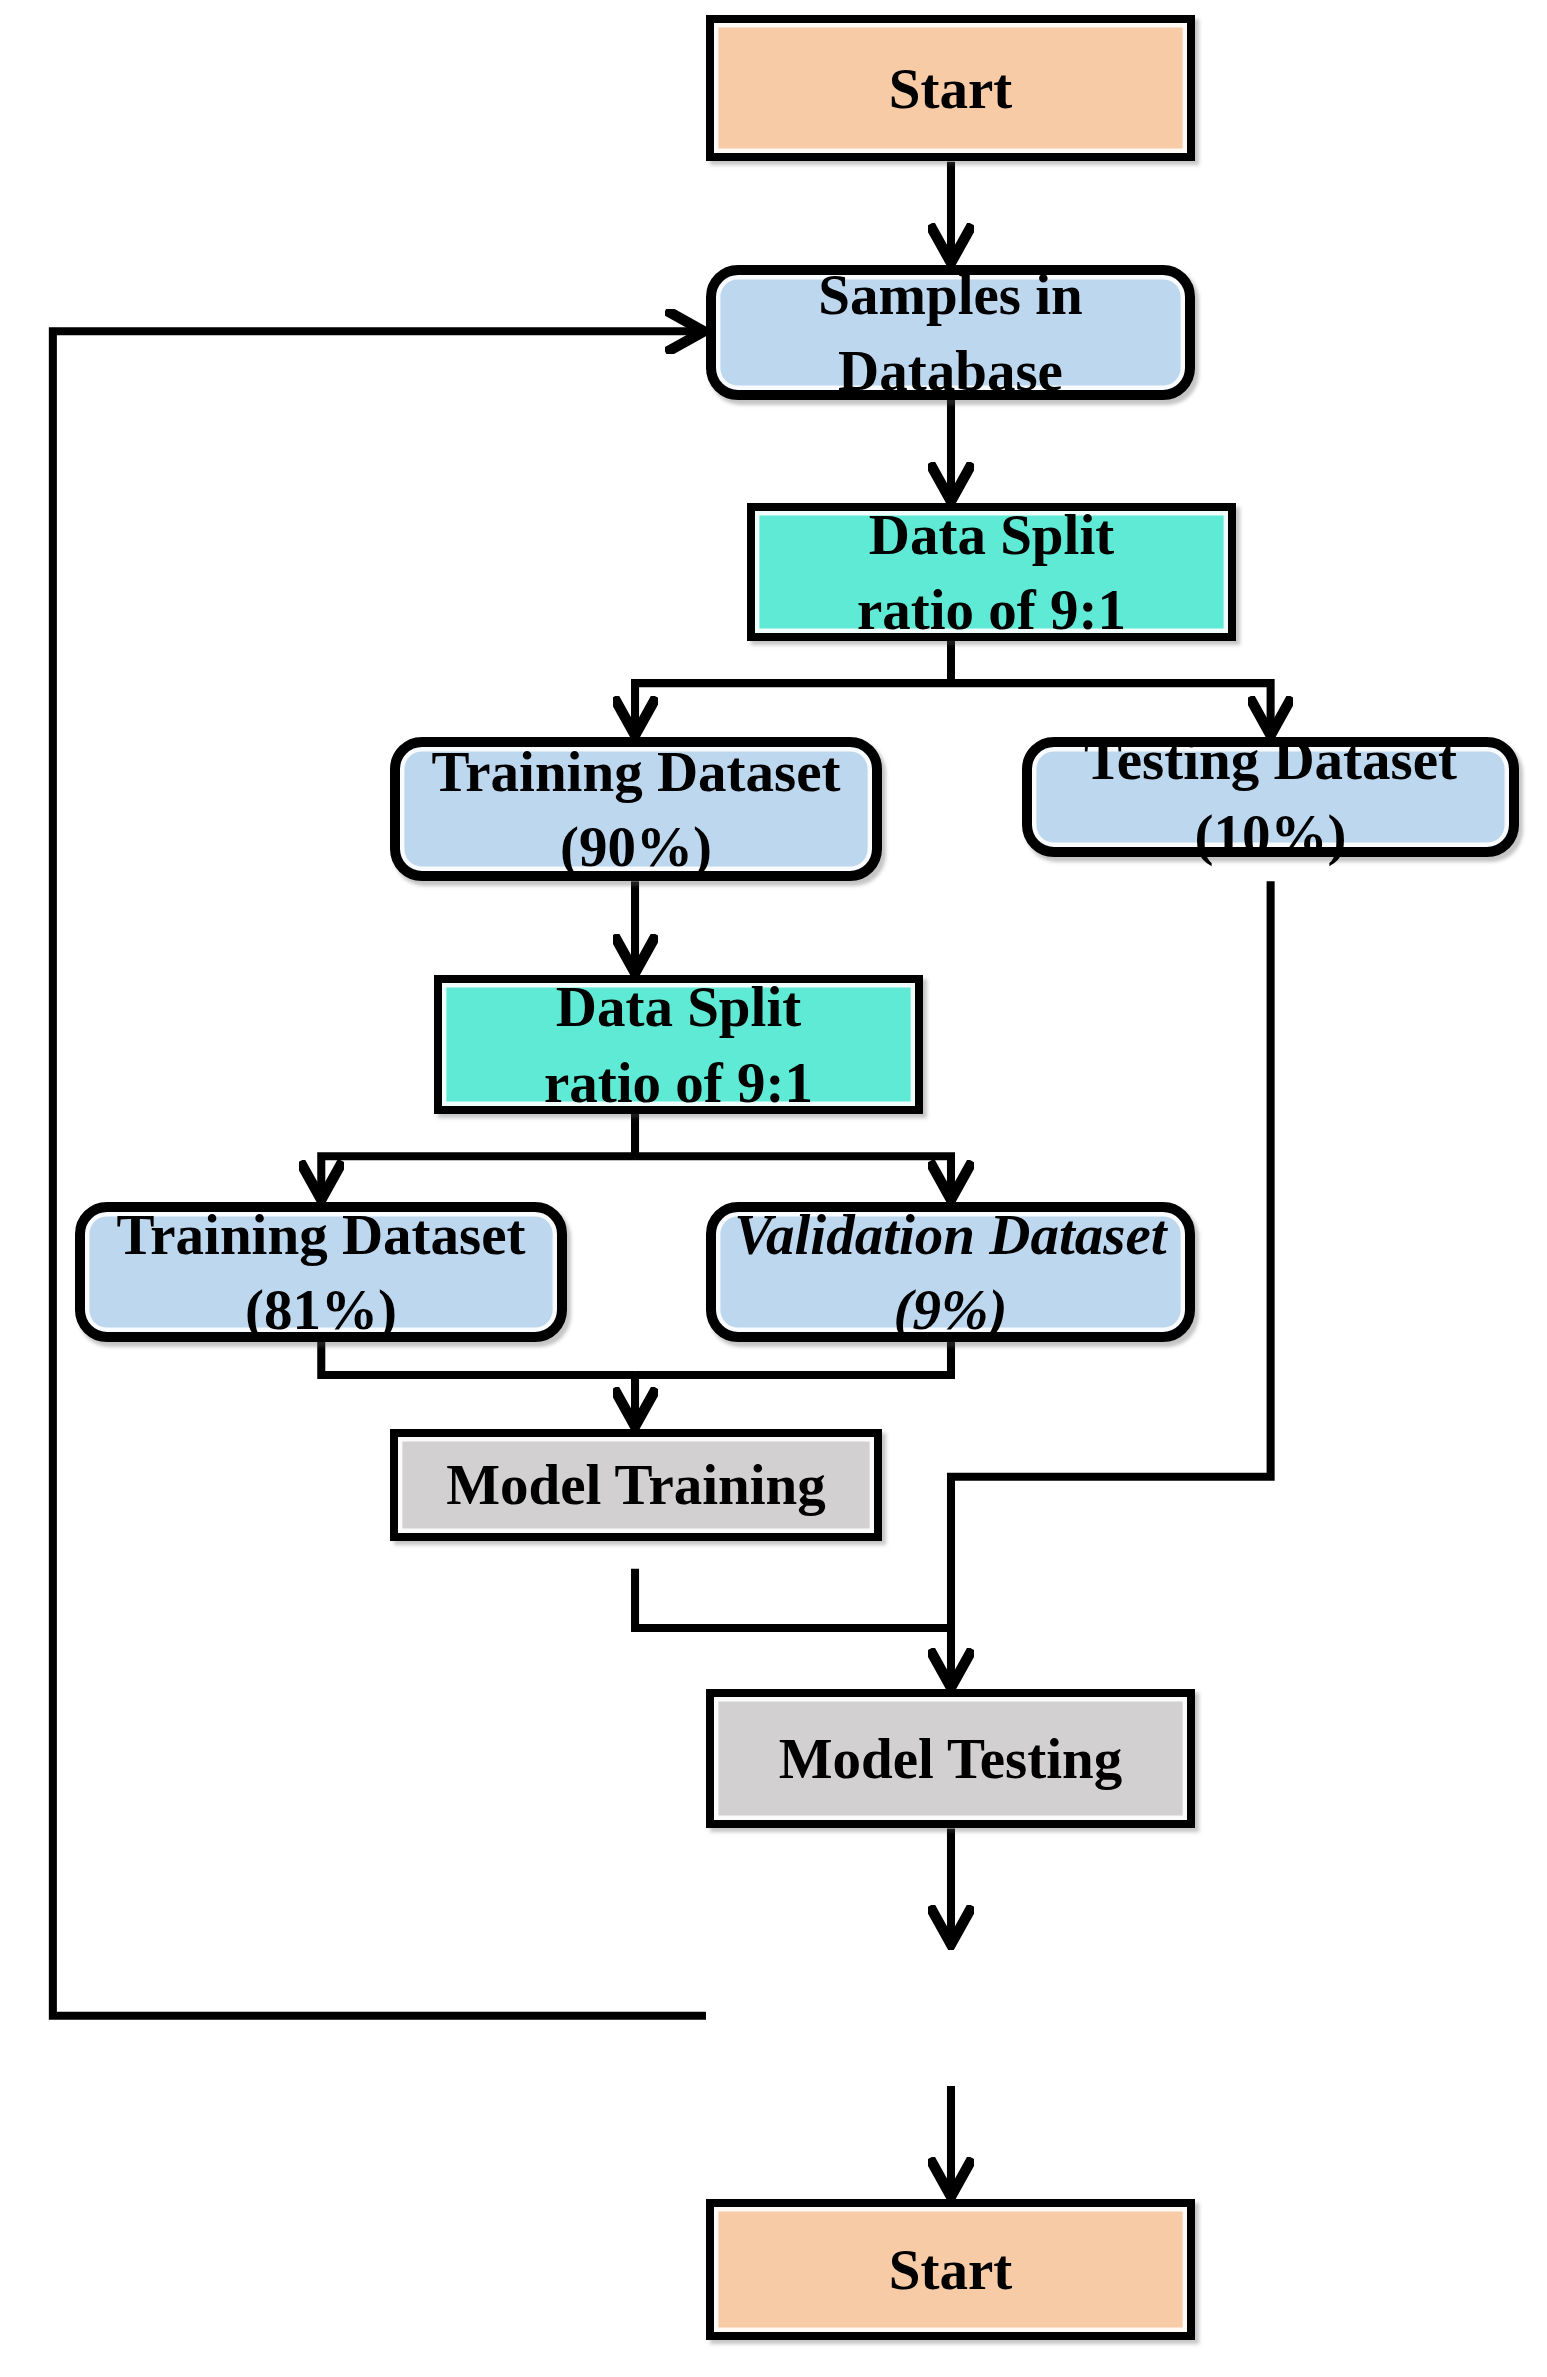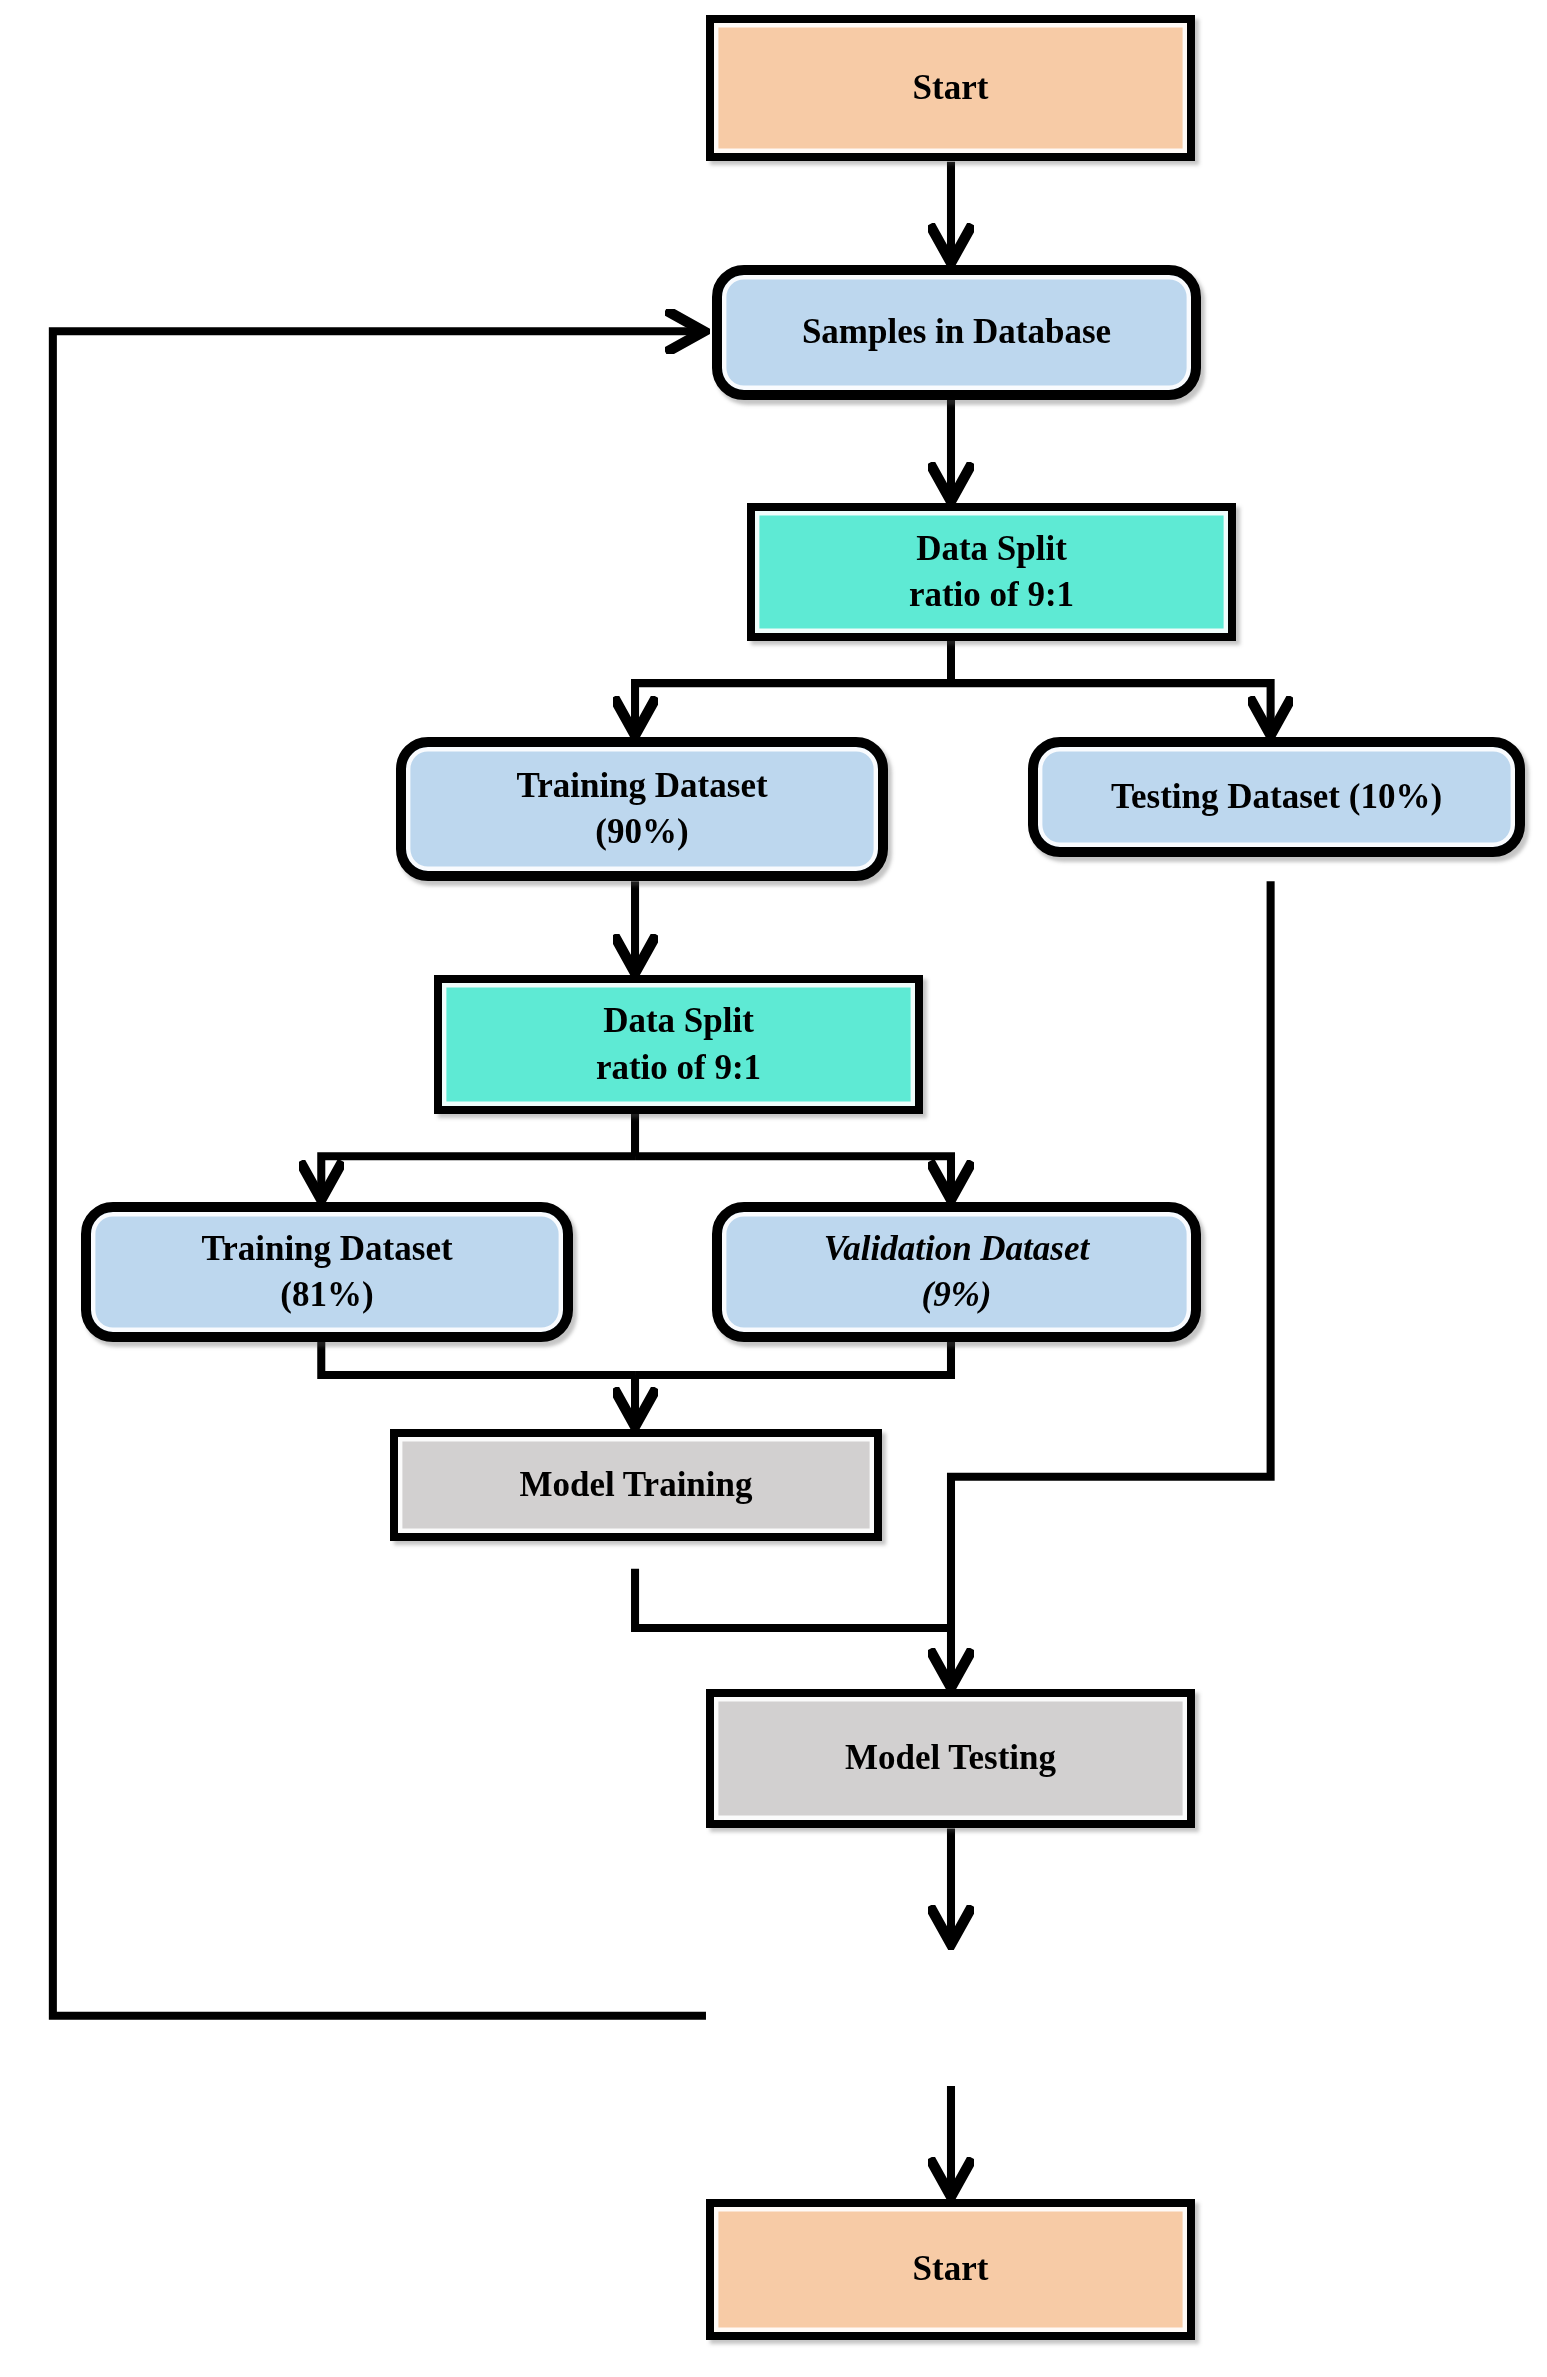--- a/index.html
+++ b/index.html
@@ -23,32 +23,31 @@
     height: 2377px;
   }
   .node {
     position: absolute;
     box-sizing: border-box;
     display: flex;
     align-items: center;
     justify-content: center;
     text-align: center;
     font-weight: bold;
-    font-size: 35px;
+    font-size: 57px;
     line-height: 1.32;
     color: #000000;
     white-space: pre-line;
     border: 8.8px solid #000000;
     box-shadow: inset 0 0 0 4.4px rgba(255,255,255,0.9), 3.7px 4.4px 3.7px rgba(90,90,90,0.35);
     padding: 2.9px 7.3px;
   }
   .rounded {
     border-radius: 32px;
     border-width: 10.2px;
-    margin-left: 6px;
   }
   .peach  { background: #F7CBA6; }
   .blue   { background: #BDD7EE; }
   .green  { background: #5eead4; margin-left: 41px; }
   .gray   { background: #D2D0D0; }
   .yellow { background: #FFE699; }
   .edge {
     fill: none;
     stroke: #000000;
     stroke-width: 11;

